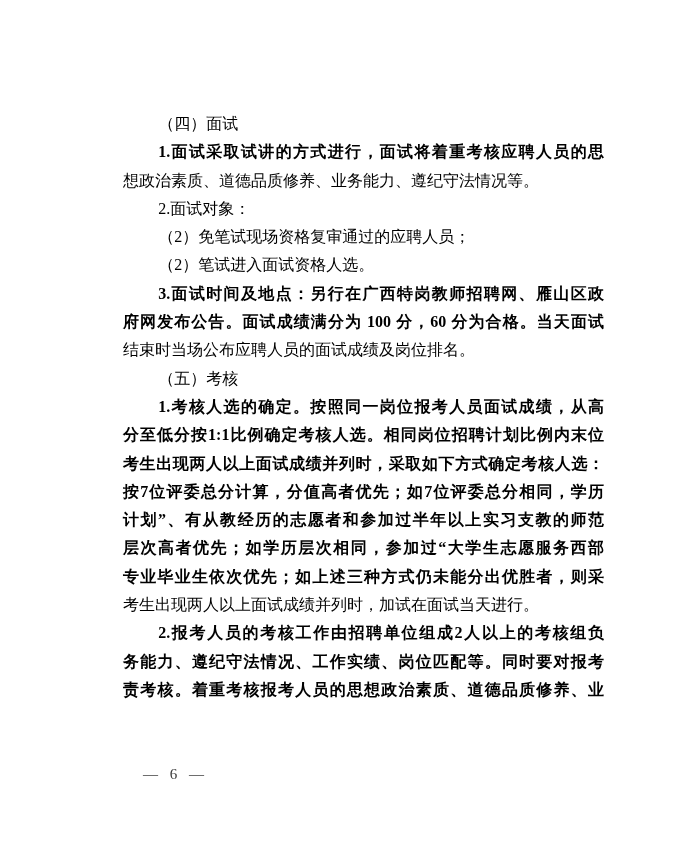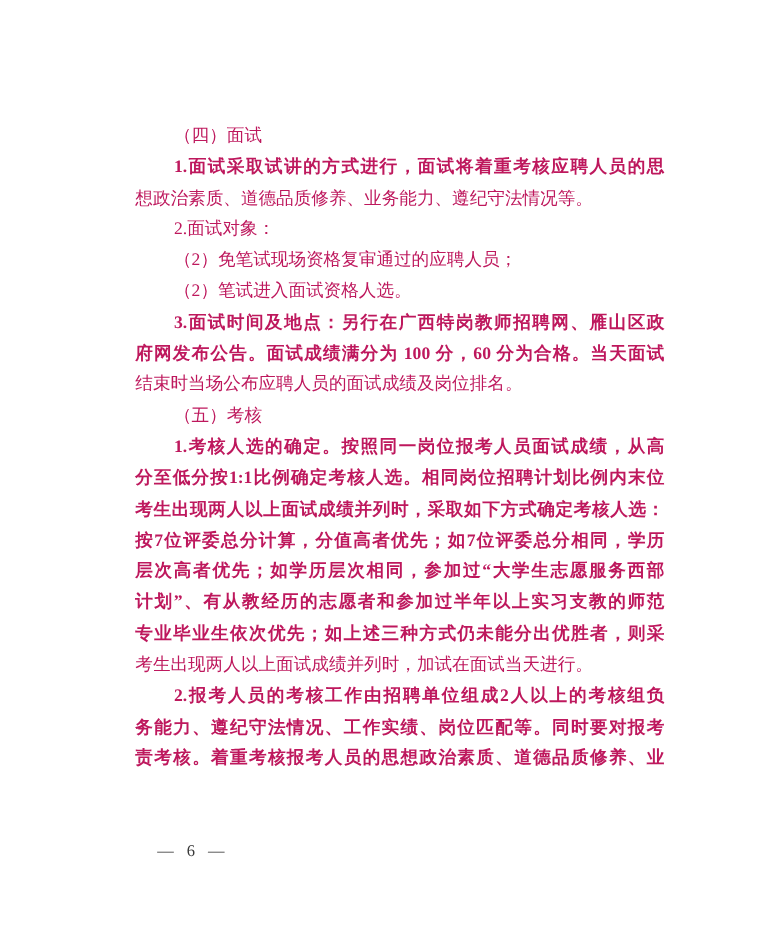--- a/index.html
+++ b/index.html
@@ -15,21 +15,21 @@
     height: 863px;
     background: #ffffff;
     overflow: hidden;
     font-family: "Liberation Serif", "DejaVu Serif", serif;
   }
   .content {
     position: absolute;
     left: 123px;
     top: 110px;
     width: 481px;
-    color: #be185d;
+    color: #000000;
     font-size: 16px;
     line-height: 28.3px;
   }
   .line {
     height: 28.3px;
     text-align: left;
   }
   .line.indent {
     text-indent: 2.2em;
   }
@@ -60,22 +60,22 @@
     <div class="line indent">（2）免笔试现场资格复审通过的应聘人员；</div>
     <div class="line indent">（2）笔试进入面试资格人选。</div>
     <div class="line indent justify">3.面试时间及地点：另行在广西特岗教师招聘网、雁山区政</div>
     <div class="line justify">府网发布公告。面试成绩满分为 100 分，60 分为合格。当天面试</div>
     <div class="line">结束时当场公布应聘人员的面试成绩及岗位排名。</div>
     <div class="line indent">（五）考核</div>
     <div class="line indent justify">1.考核人选的确定。按照同一岗位报考人员面试成绩，从高</div>
     <div class="line justify">分至低分按1:1比例确定考核人选。相同岗位招聘计划比例内末位</div>
     <div class="line justify">考生出现两人以上面试成绩并列时，采取如下方式确定考核人选：</div>
     <div class="line justify">按7位评委总分计算，分值高者优先；如7位评委总分相同，学历</div>
+    <div class="line justify">计划”、有从教经历的志愿者和参加过半年以上实习支教的师范</div>
     <div class="line justify">层次高者优先；如学历层次相同，参加过“大学生志愿服务西部</div>
-    <div class="line justify">计划”、有从教经历的志愿者和参加过半年以上实习支教的师范</div>
     <div class="line justify">专业毕业生依次优先；如上述三种方式仍未能分出优胜者，则采</div>
     <div class="line">考生出现两人以上面试成绩并列时，加试在面试当天进行。</div>
     <div class="line indent justify">2.报考人员的考核工作由招聘单位组成2人以上的考核组负</div>
     <div class="line justify">务能力、遵纪守法情况、工作实绩、岗位匹配等。同时要对报考</div>
     <div class="line justify">责考核。着重考核报考人员的思想政治素质、道德品质修养、业</div>
   </div>
   <div class="footer">— 6 —</div>
 </div>
 
 </body></html>

